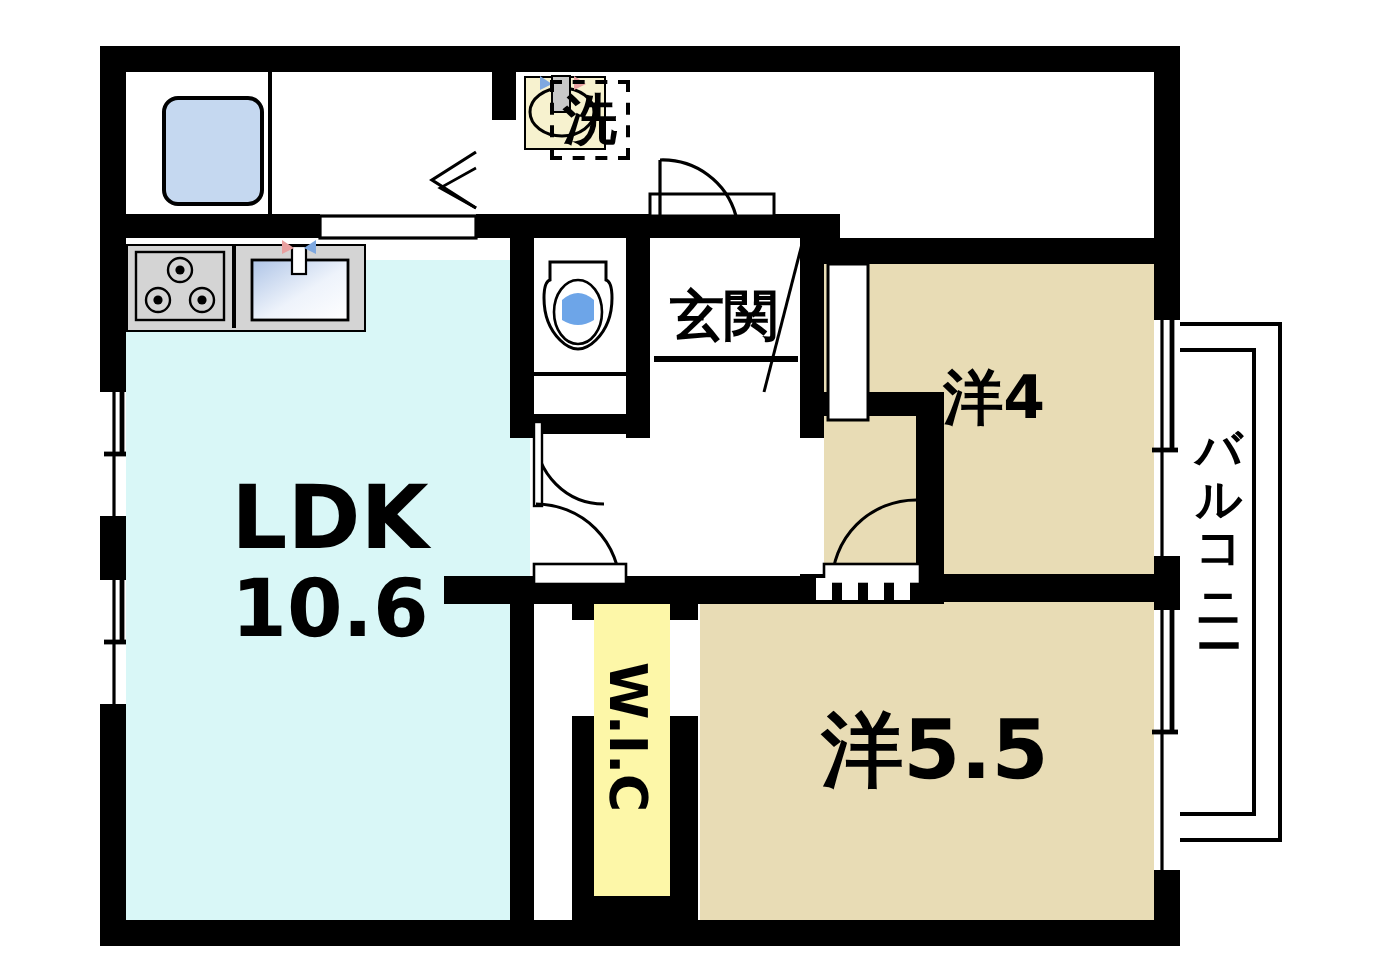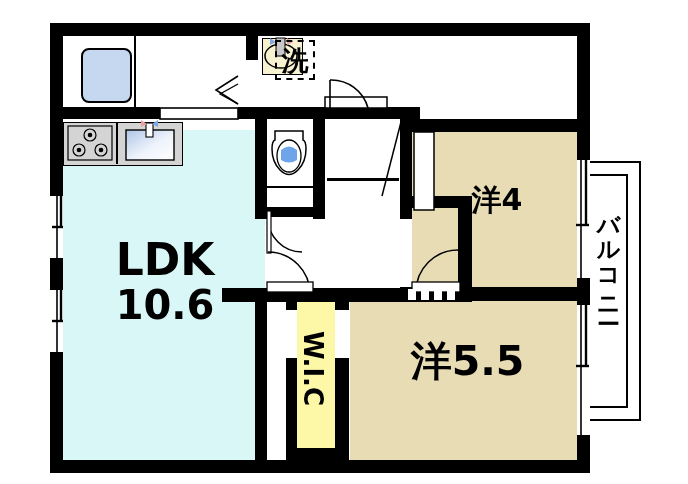--- a/index.html
+++ b/index.html
@@ -264,18 +264,19 @@
     <rect x="146" y="123" width="7" height="14" fill="#ffffff" stroke="#000" stroke-width="1.1"></rect>
     <polygon points="141,120 147,124 141,127" fill="#e8a0a0"></polygon>
     <polygon points="158,120 152,124 158,127" fill="#7ea8e0"></polygon>
   </svg>
 
   <div class="label" style="left:100px;top:238px;width:130px;font-size:44px;">LDK</div>
   <div class="label" style="left:100px;top:285px;width:130px;font-size:40px;">10.6</div>
 
   <div class="label" style="left:432px;top:185px;width:130px;font-size:30px;">洋4</div>
 
-  <div class="label" style="left:385px;top:341px;width:165px;font-size:41px;">洋5.5</div>
-
+  <div class="label" style="left:385px;top:355px;width:165px;font-size:41px;">洋5.5</div>
+
+  <div class="label" style="left:328px;top:145px;width:68px;font-size:27px;">玄関</div>
 
   <div class="label-rot" style="left:326px;top:331px;font-size:26px;letter-spacing:0px;">W.I.C</div>
 
 </div>
 
 </body></html>

